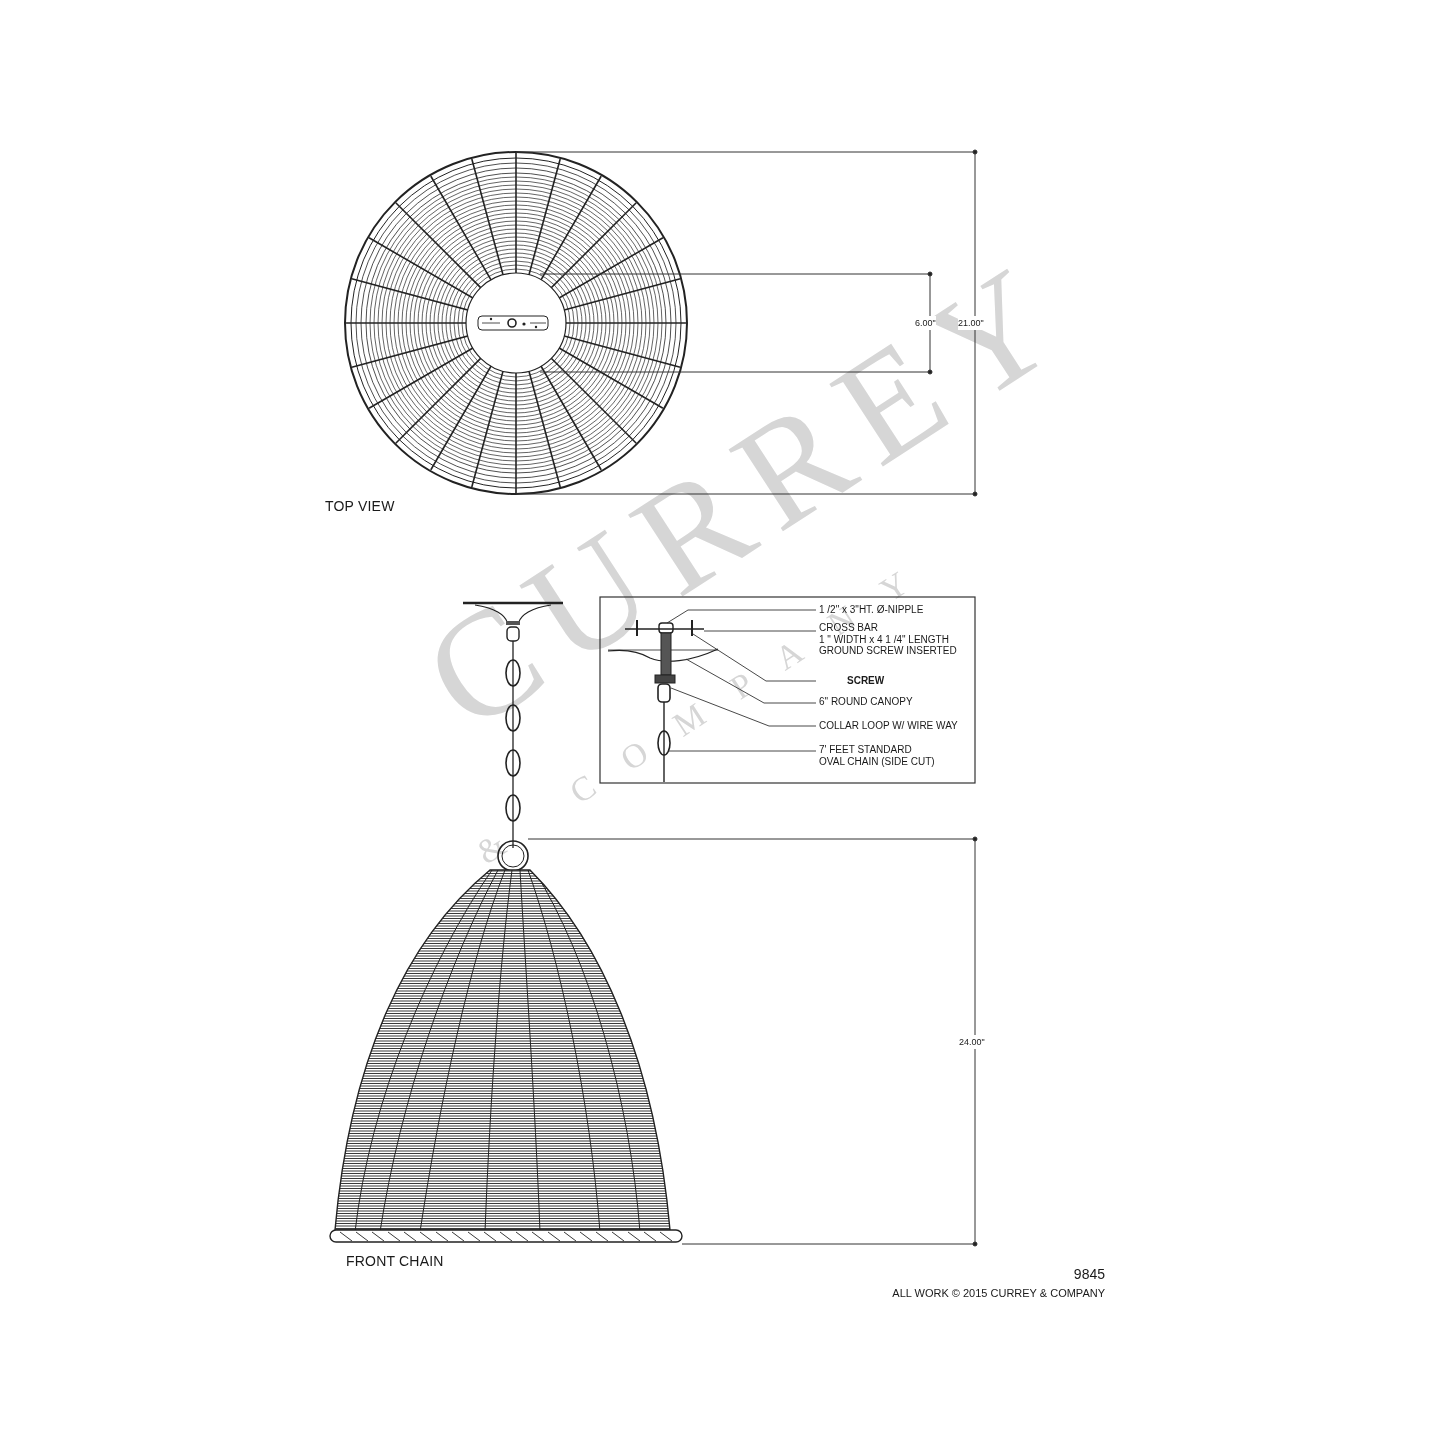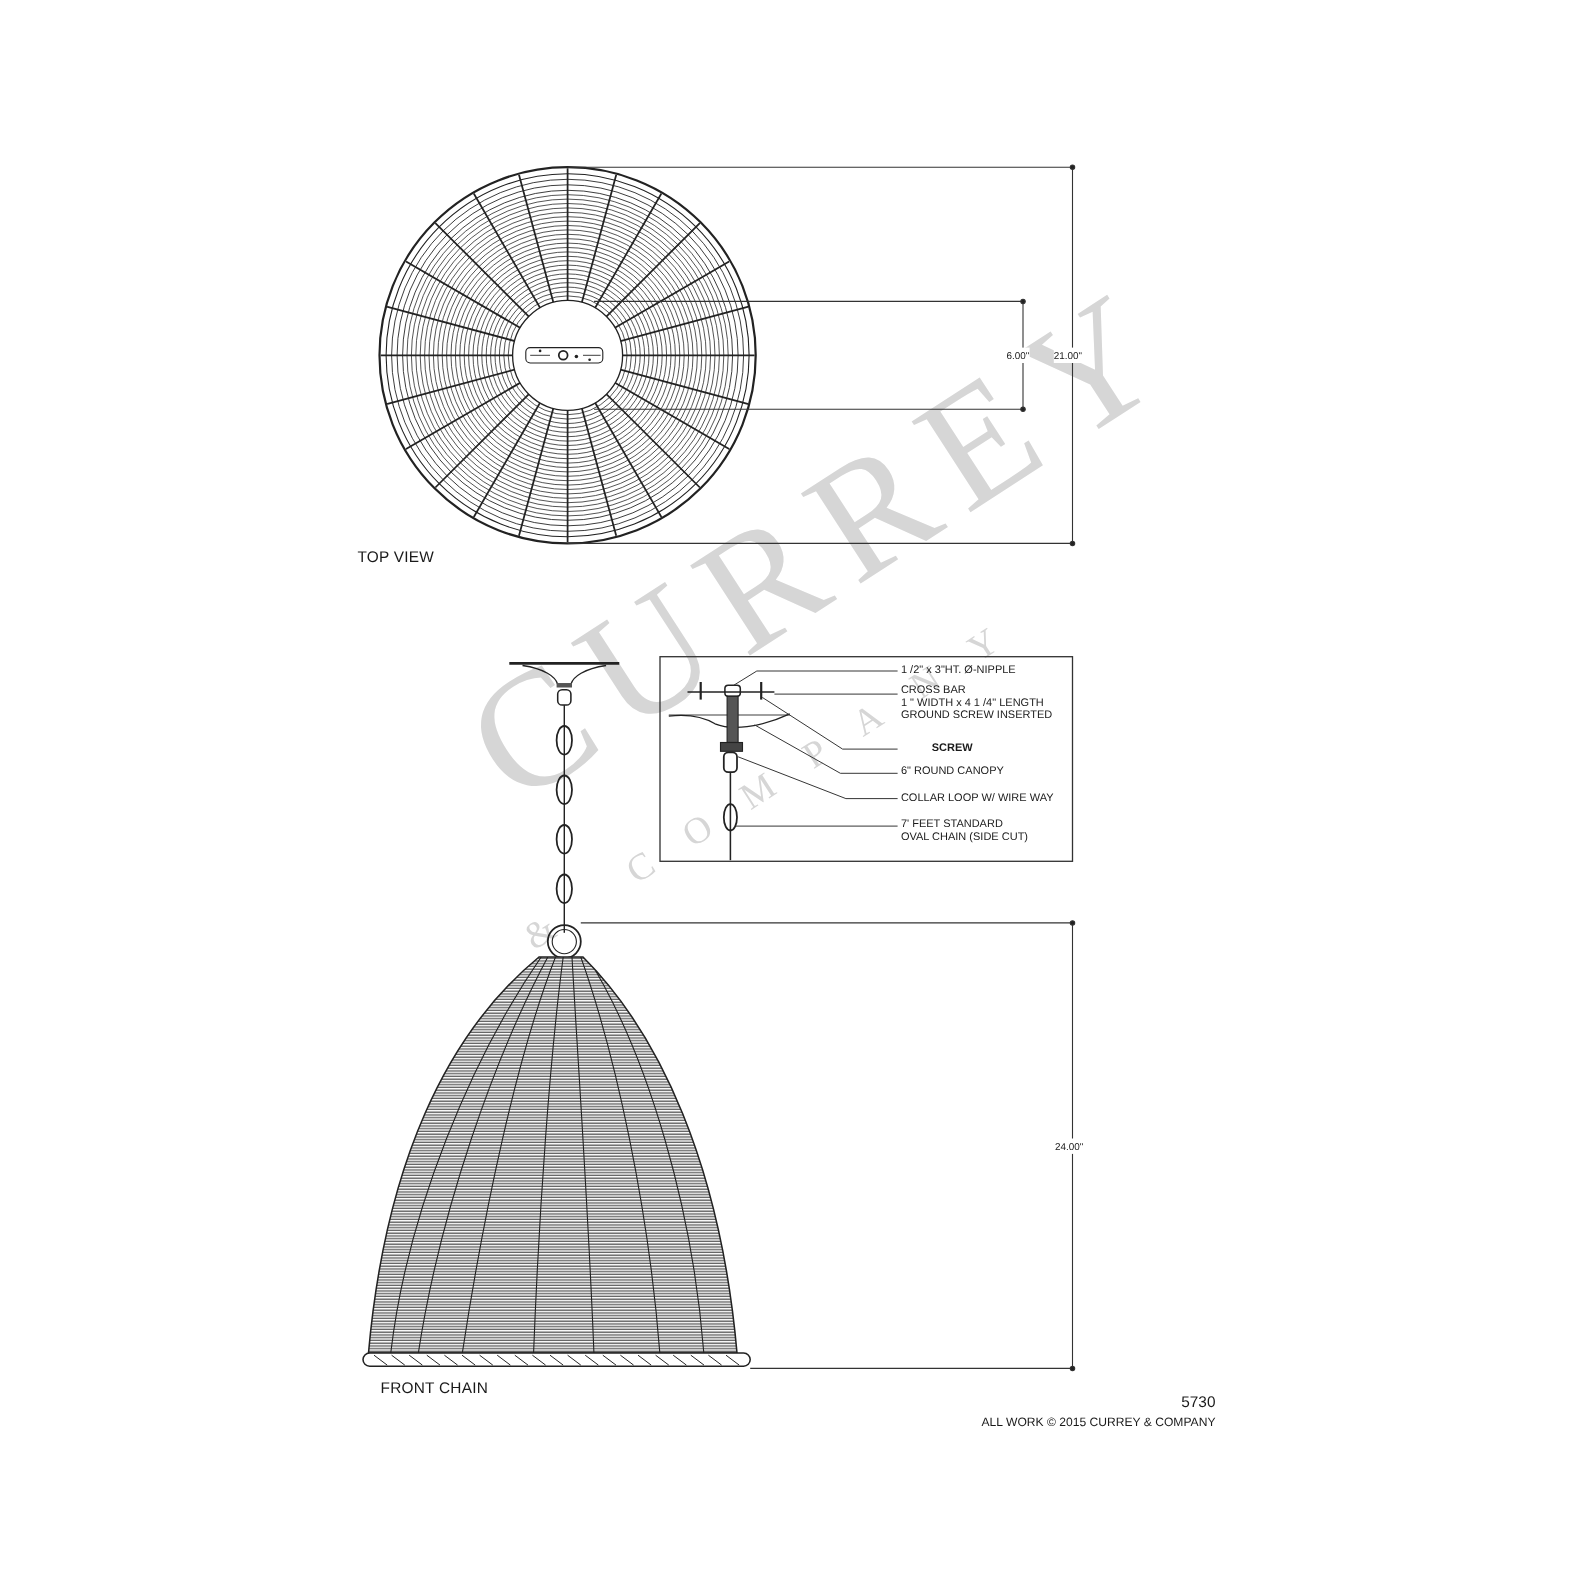--- a/index.html
+++ b/index.html
@@ -215,14 +215,14 @@
 <div class="abs callout" style="left:819px; top:604px;">1 /2" x 3"HT. Ø-NIPPLE</div>
 <div class="abs callout" style="left:819px; top:622px;">CROSS BAR
 1 " WIDTH x 4 1 /4" LENGTH
 GROUND SCREW INSERTED</div>
 <div class="abs callout" style="left:847px; top:675px;font-weight:bold;">SCREW</div>
 <div class="abs callout" style="left:819px; top:696px;">6" ROUND CANOPY</div>
 <div class="abs callout" style="left:819px; top:720px;">COLLAR LOOP W/ WIRE WAY</div>
 <div class="abs callout" style="left:819px; top:744px;">7' FEET STANDARD
 OVAL CHAIN (SIDE CUT)</div>
 
-<div class="abs" style="right:340px; top:1266px; font-size:14px;">5730</div>
+<div class="abs" style="right:340px; top:1266px; font-size:14px;">9845</div>
 <div class="abs" style="right:340px; top:1287px; font-size:11px;">ALL WORK © 2015 CURREY &amp; COMPANY</div>
 
 </body></html>

